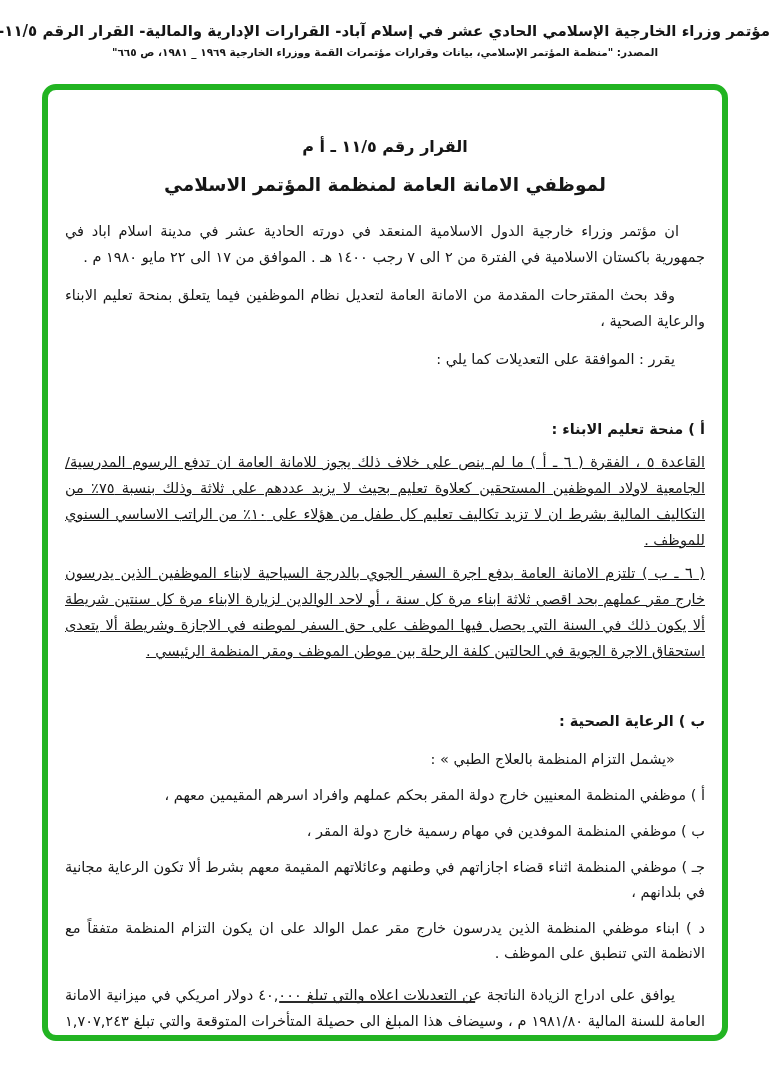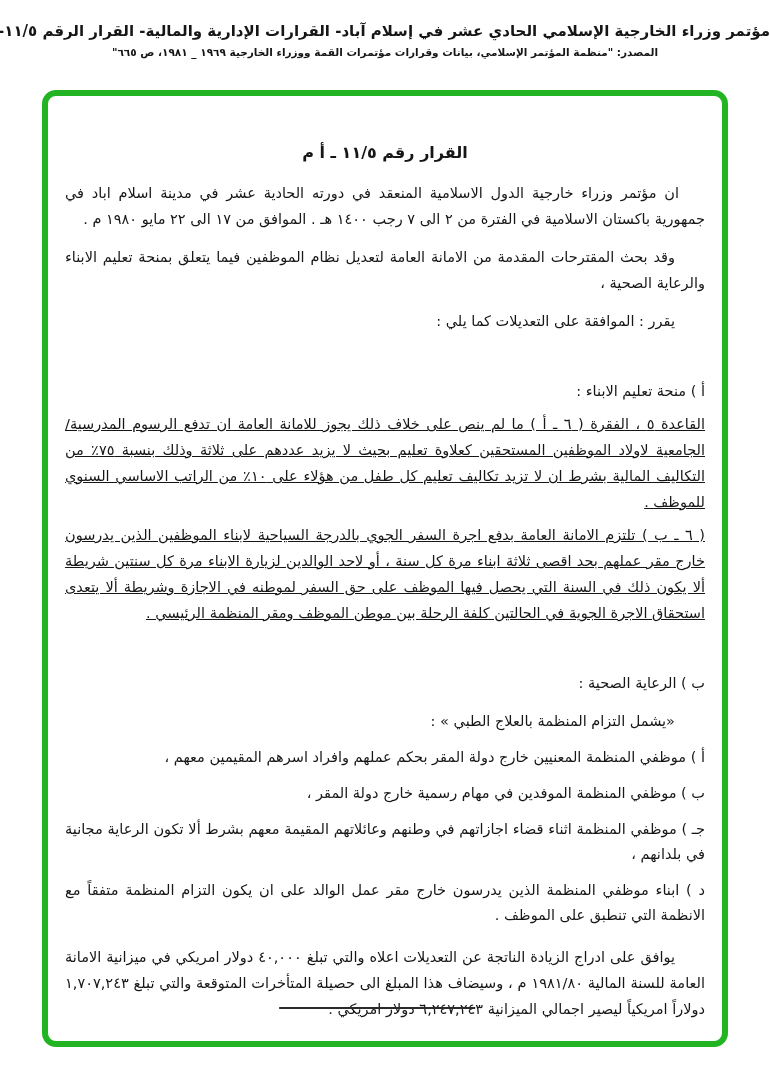--- a/index.html
+++ b/index.html
@@ -31,21 +31,21 @@
     white-space: nowrap;
   }
   .doc-header .h2 {
     font-size: 10.5px;
     font-weight: 700;
     margin-top: 6px;
   }
   .green-box {
     position: absolute;
     left: 42px;
-    top: 90px;
+    top: 84px;
     width: 686px;
     height: 957px;
     box-sizing: border-box;
     border: 6px solid #22b422;
     border-radius: 14px;
     background: #ffffff;
     padding: 46px 17px 16px 17px;
     direction: rtl;
     overflow: hidden;
   }
@@ -68,21 +68,21 @@
     line-height: 26px;
     text-align: justify;
     text-align-last: right;
   }
   .indent  { text-indent: 26px; }
   .indent2 { text-indent: 30px; }
   .mt-lg { margin-top: 16px; }
   .mt-md { margin-top: 12px; }
   .mt-sm { margin-top: 7px; text-decoration: underline; }
   .heading {
-    font-weight: 400;
+    font-weight: 700;
     margin-top: 44px;
   }
   .item {
     margin-top: 11px;
     line-height: 25px;
   }
   .items-block { margin-top: 9px; }
   .end-rule {
     position: absolute;
     bottom: 32px;
@@ -101,20 +101,21 @@
   <div class="doc-header">
     <div class="h1">مؤتمر وزراء الخارجية الإسلامي الحادي عشر في إسلام آباد- القرارات الإدارية والمالية- القرار الرقم ١١/٥-أ م</div>
     <div class="h2">المصدر: "منظمة المؤتمر الإسلامي، بيانات وقرارات مؤتمرات القمة ووزراء الخارجية ١٩٦٩ _ ١٩٨١، ص ٦٦٥"</div>
   </div>
 
   <div class="green-box">
 
     <div class="res-number">القرار رقم ١١/٥ ـ أ م</div>
 
     <div class="doc-title">
+      <div>لموظفي الامانة العامة لمنظمة المؤتمر الاسلامي</div>
     </div>
 
     <p class="para indent mt-lg">ان مؤتمر وزراء خارجية الدول الاسلامية المنعقد في دورته الحادية عشر في مدينة اسلام اباد في جمهورية باكستان الاسلامية في الفترة من ٢ الى ٧ رجب ١٤٠٠ هـ .  الموافق من ١٧ الى ٢٢ مايو ١٩٨٠ م .</p>
 
     <p class="para indent2 mt-md">وقد بحث المقترحات المقدمة من الامانة العامة لتعديل نظام الموظفين فيما يتعلق بمنحة تعليم الابناء والرعاية الصحية ،</p>
 
     <p class="para indent2 mt-md">يقرر : الموافقة على التعديلات كما يلي :</p>
 
     <p class="para heading mt-lg">أ ) منحة تعليم الابناء :</p>
 

